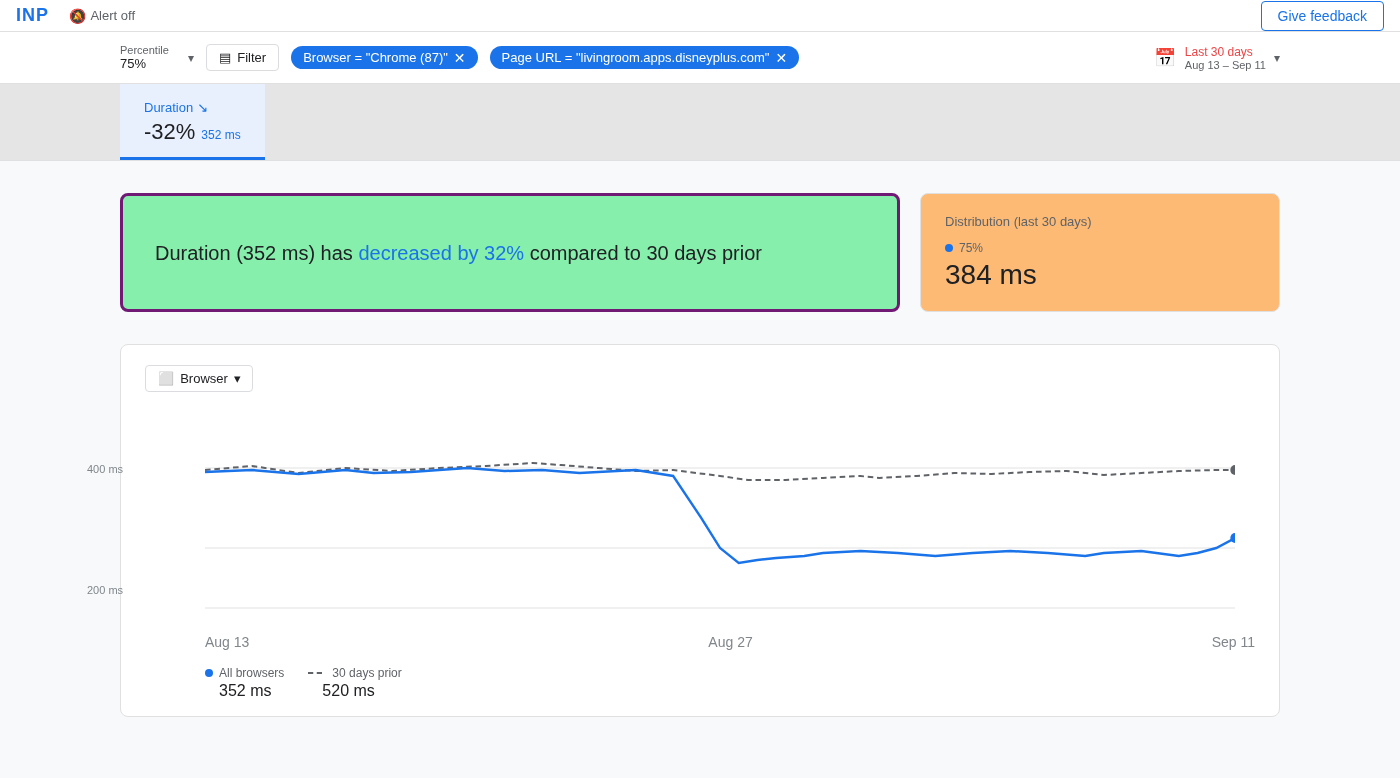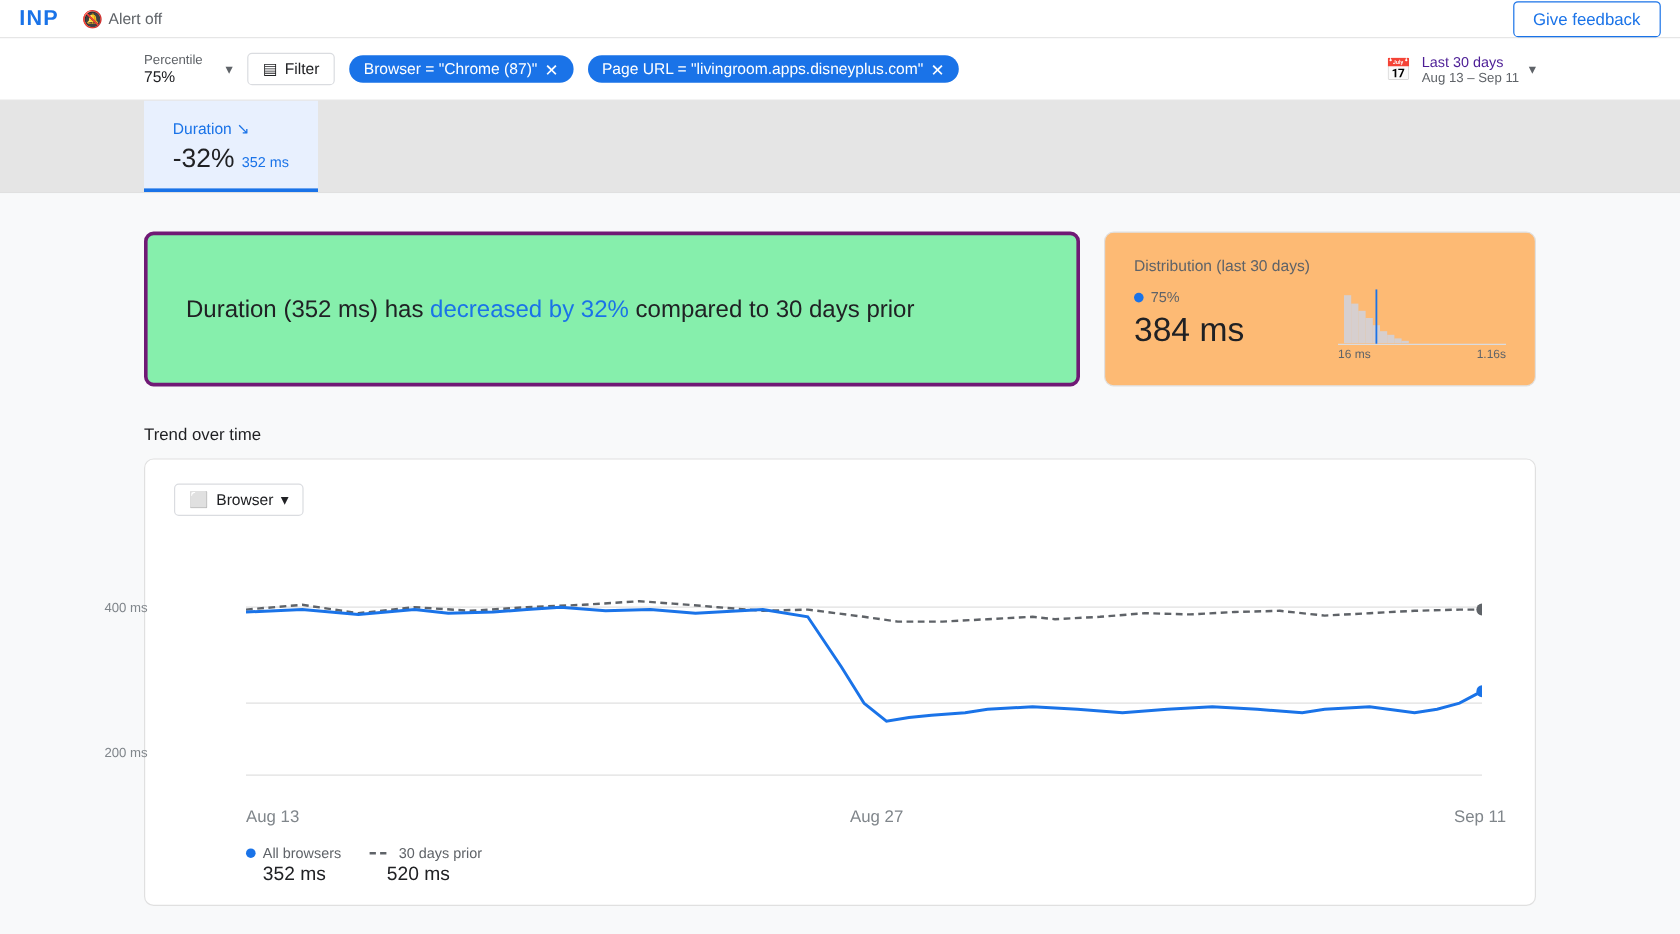--- a/index.html
+++ b/index.html
@@ -116,21 +116,21 @@
     .date-selector {
       margin-left: auto;
       display: flex;
       align-items: center;
       gap: 8px;
       cursor: pointer;
       font-size: 13px;
     }
     .date-icon { font-size: 18px; color: #5f6368; }
     .date-text { display: flex; flex-direction: column; }
-    .date-range-label { font-size: 12px; font-weight: 500; color: #4c1d95; }
+    .date-range-label { font-size: 12px; font-weight: 500; color: #ef4444; }
     .date-range-value { font-size: 11px; color: #5f6368; }
 
     
     .metric-tabs {
       background: #e5e5e5;
       padding: 0 120px;
       border-bottom: 1px solid #e0e0e0;
     }
     .metric-tab {
       display: inline-block;
@@ -427,47 +427,24 @@
     <div class="distribution-card">
       <div class="dist-title">Distribution (last 30 days)</div>
       <div class="dist-row">
         <div class="dist-info">
           <div class="dist-percentile">
             <span class="dist-dot"></span>
             <span>75%</span>
           </div>
           <div class="dist-value">384 ms</div>
         </div>
-        <div class="dist-chart">
-          <svg viewBox="0 0 140 50" width="140" height="50">
-
-            <rect x="5" y="5" width="6" height="40" fill="#c5d9f7" opacity="0.7"></rect>
-            <rect x="11" y="12" width="6" height="33" fill="#c5d9f7" opacity="0.7"></rect>
-            <rect x="17" y="18" width="6" height="27" fill="#c5d9f7" opacity="0.7"></rect>
-            <rect x="23" y="24" width="6" height="21" fill="#c5d9f7" opacity="0.7"></rect>
-            <rect x="29" y="30" width="6" height="15" fill="#c5d9f7" opacity="0.7"></rect>
-            <rect x="35" y="35" width="6" height="10" fill="#c5d9f7" opacity="0.7"></rect>
-            <rect x="41" y="38" width="6" height="7" fill="#c5d9f7" opacity="0.7"></rect>
-            <rect x="47" y="41" width="6" height="4" fill="#c5d9f7" opacity="0.7"></rect>
-            <rect x="53" y="43" width="6" height="2" fill="#c5d9f7" opacity="0.7"></rect>
-
-            <line x1="32" y1="0" x2="32" y2="46" stroke="#1a73e8" stroke-width="1.5"></line>
-
-            <line x1="0" y1="46" x2="140" y2="46" stroke="#dadce0" stroke-width="1"></line>
-          </svg>
-          <div class="dist-chart-labels">
-            <span>16 ms</span>
-            <span>1.16s</span>
-          </div>
-        </div>
-      </div>
-    </div>
-  </div>
-
-  <div class="trend-label">Trend over time</div>
+      </div>
+    </div>
+  </div>
+
   <div class="trend-card">
 
     <div class="browser-selector">
       <span>⬜</span>
       <span>Browser</span>
       <span>▾</span>
     </div>
 
     <div style="position:relative;">
       <div class="chart-y-labels">

